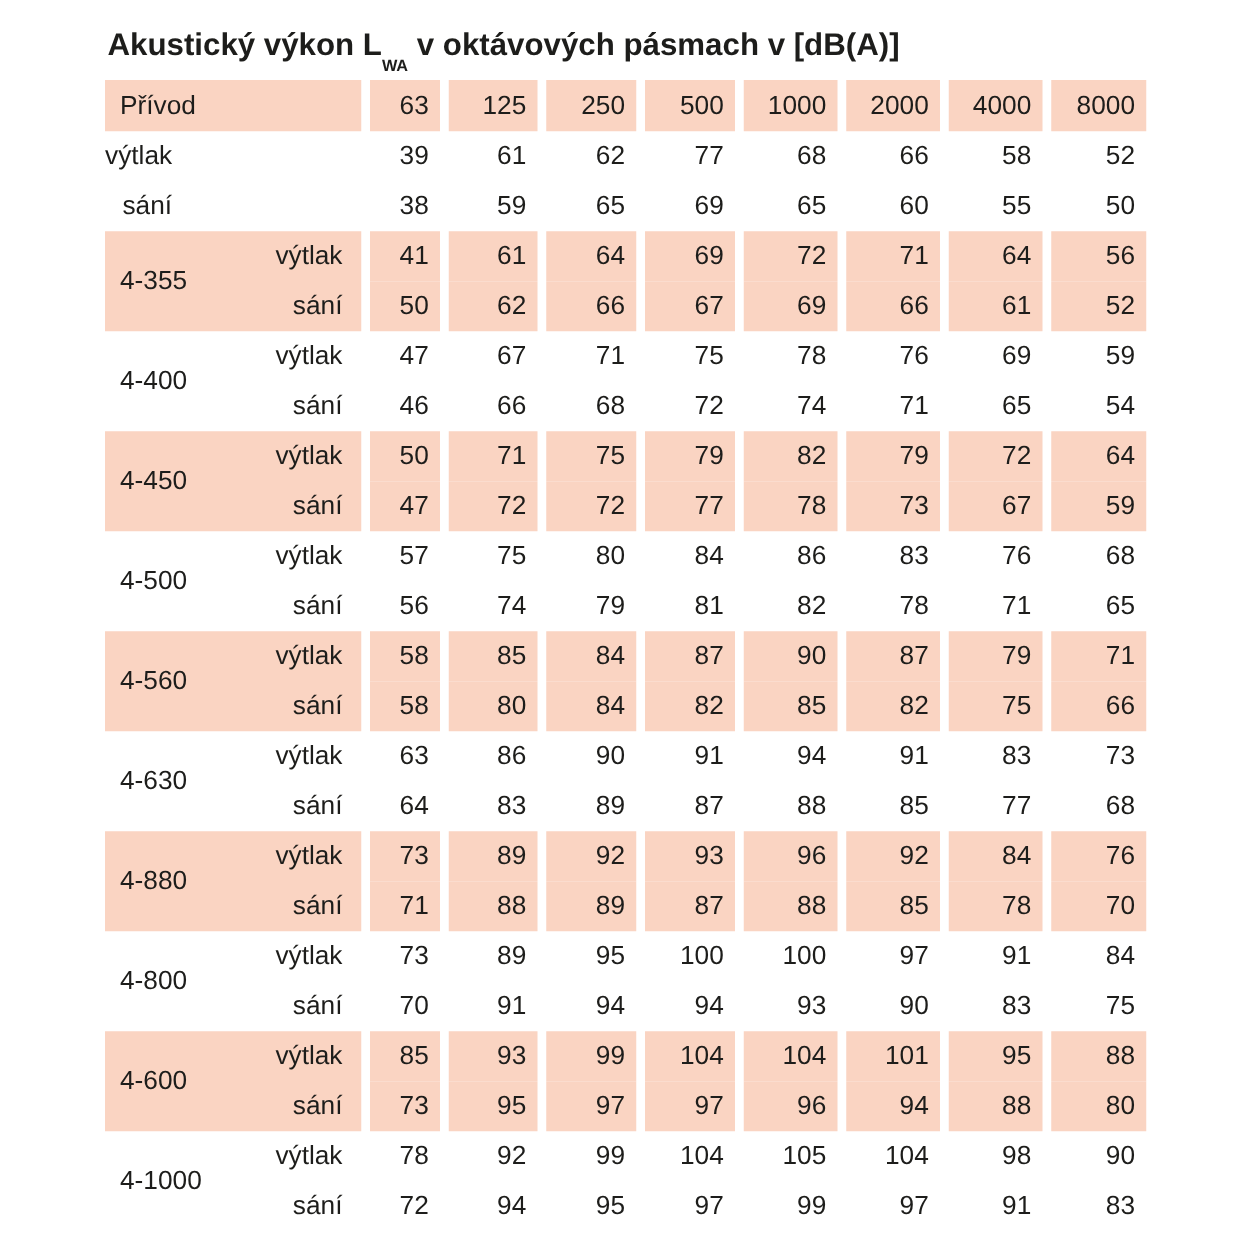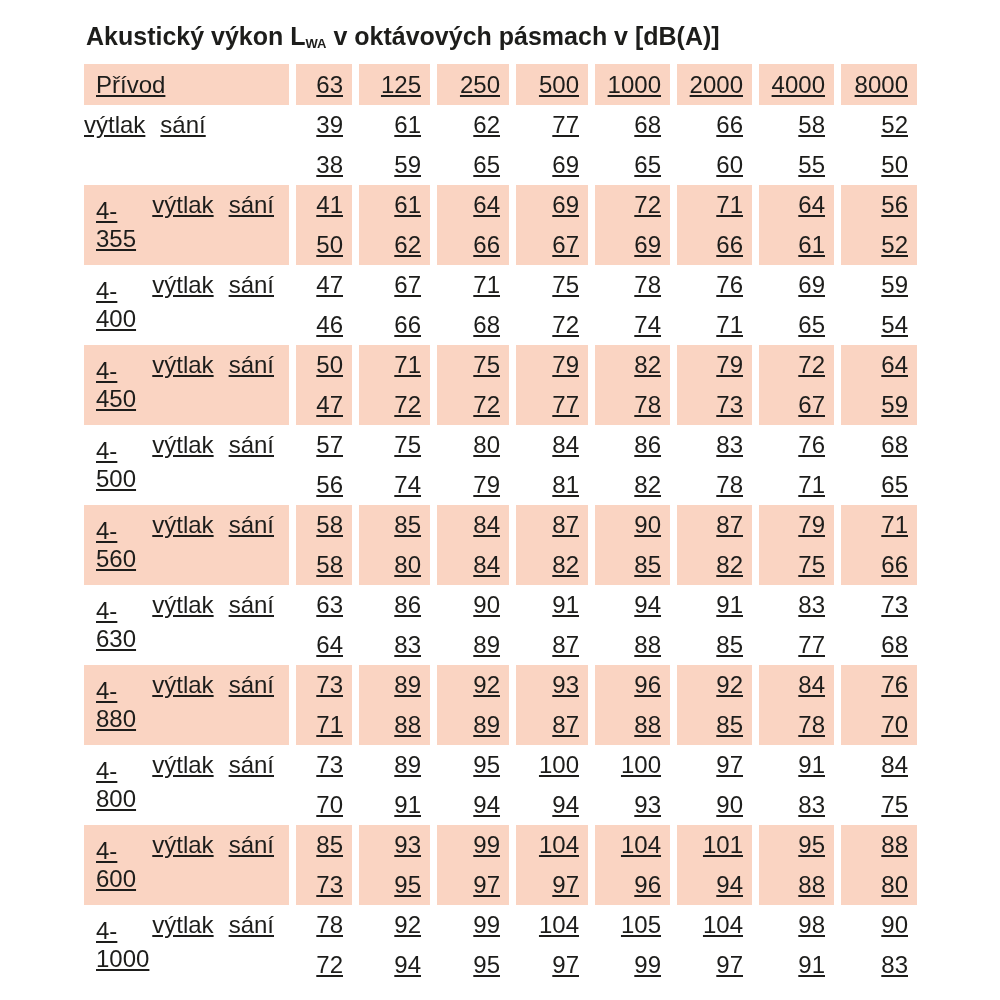--- a/index.html
+++ b/index.html
@@ -19,32 +19,31 @@
   .title {
     font-size: 25px;
     font-weight: bold;
     margin: 0 0 13px 2px;
     white-space: nowrap;
   }
   .title .sub {
     font-size: 13px;
     font-weight: bold;
     position: relative;
-    top: 3px;
+    top: 13px;
   }
 
   .grid {
     display: grid;
     grid-template-columns: 205px 56px 71px 72px 72px 75px 75px 75px 76px;
     grid-template-rows: 41px repeat(22, 40px);
     column-gap: 7px;
     row-gap: 0;
     width: 833px;
-    font-size: 24px;
-    text-decoration: underline;
+    font-size: 21px;
   }
 
   .hcell {
     background: var(--pink);
     line-height: 41px;
     height: 41px;
   }
   .hcell.corner { padding-left: 12px; text-align: left; }
   .hcell.num    { text-align: right; padding-right: 9px; }
 
@@ -54,21 +53,21 @@
     display: flex;
     align-items: stretch;
   }
   .gcell.hl { background: var(--pink); }
   .glabel {
     flex: 1;
     display: flex;
     align-items: center;
     padding-left: 12px;
   }
-  .gtypes { display: flex; flex-direction: row; }
+  .gtypes { display: flex; flex-direction: column; }
   .gtype {
     height: 40px;
     line-height: 40px;
     text-align: right;
     padding-right: 15px;
   }
 
   .ncell {
     height: 40px;
     line-height: 40px;

